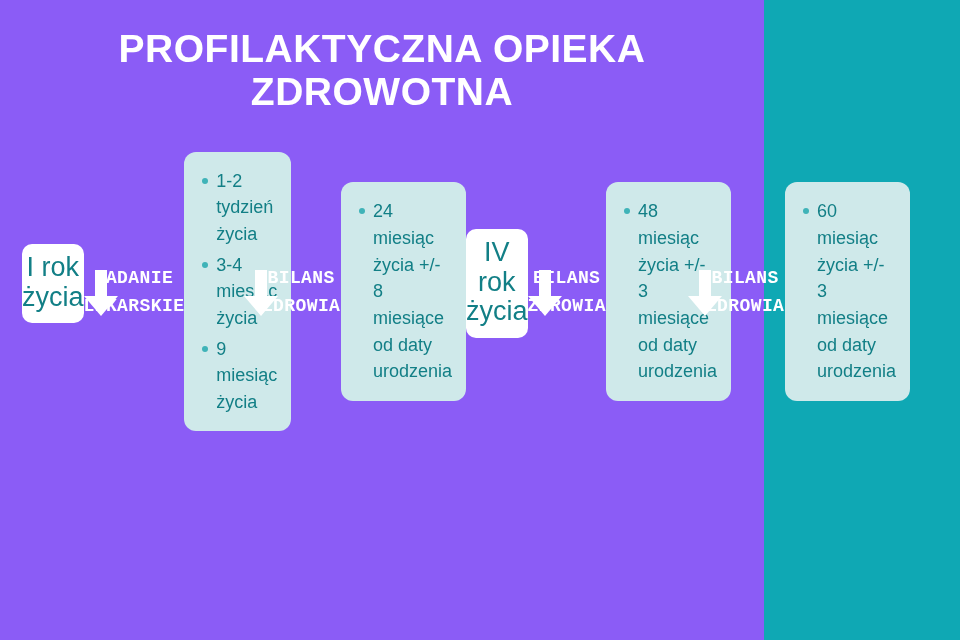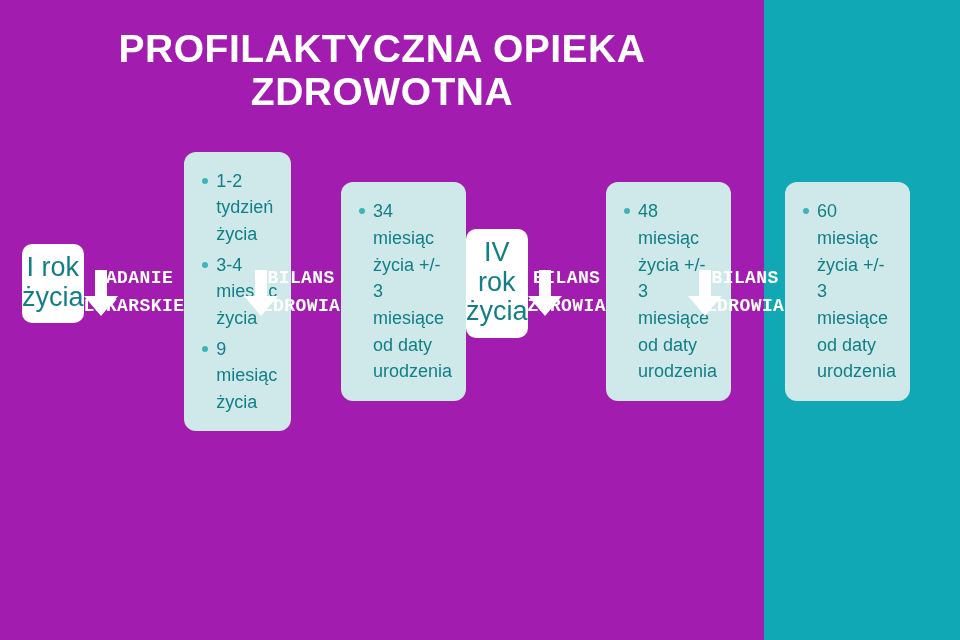--- a/index.html
+++ b/index.html
@@ -10,21 +10,21 @@
     width: 960px;
     height: 640px;
     background: #0fa8b4;
     font-family: "Liberation Sans", sans-serif;
     overflow: hidden;
   }
   .page {
     position: relative;
     width: 764px;
     height: 640px;
-    background: #a21caf;
+    background: #8b5cf6;
   }
   .title {
     text-align: center;
     color: #ffffff;
     font-size: 39px;
     font-weight: bold;
     letter-spacing: 0.5px;
     padding-top: 28px;
     line-height: 1.1;
   }
@@ -145,21 +145,21 @@
     </div>
 
     <div class="col">
       <div class="arrow">
         <div class="shaft"></div>
         <div class="head"></div>
       </div>
       <div class="section-title">BILANS ZDROWIA</div>
       <div class="card">
         <ul>
-          <li>34 miesiąc życia +/- 3 miesiące od daty urodzenia</li>
+          <li>24 miesiąc życia +/- 8 miesiące od daty urodzenia</li>
         </ul>
       </div>
     </div>
 
     <div class="col">
       <div class="year-chip">IV rok życia</div>
       <div class="arrow">
         <div class="shaft"></div>
         <div class="head"></div>
       </div>

